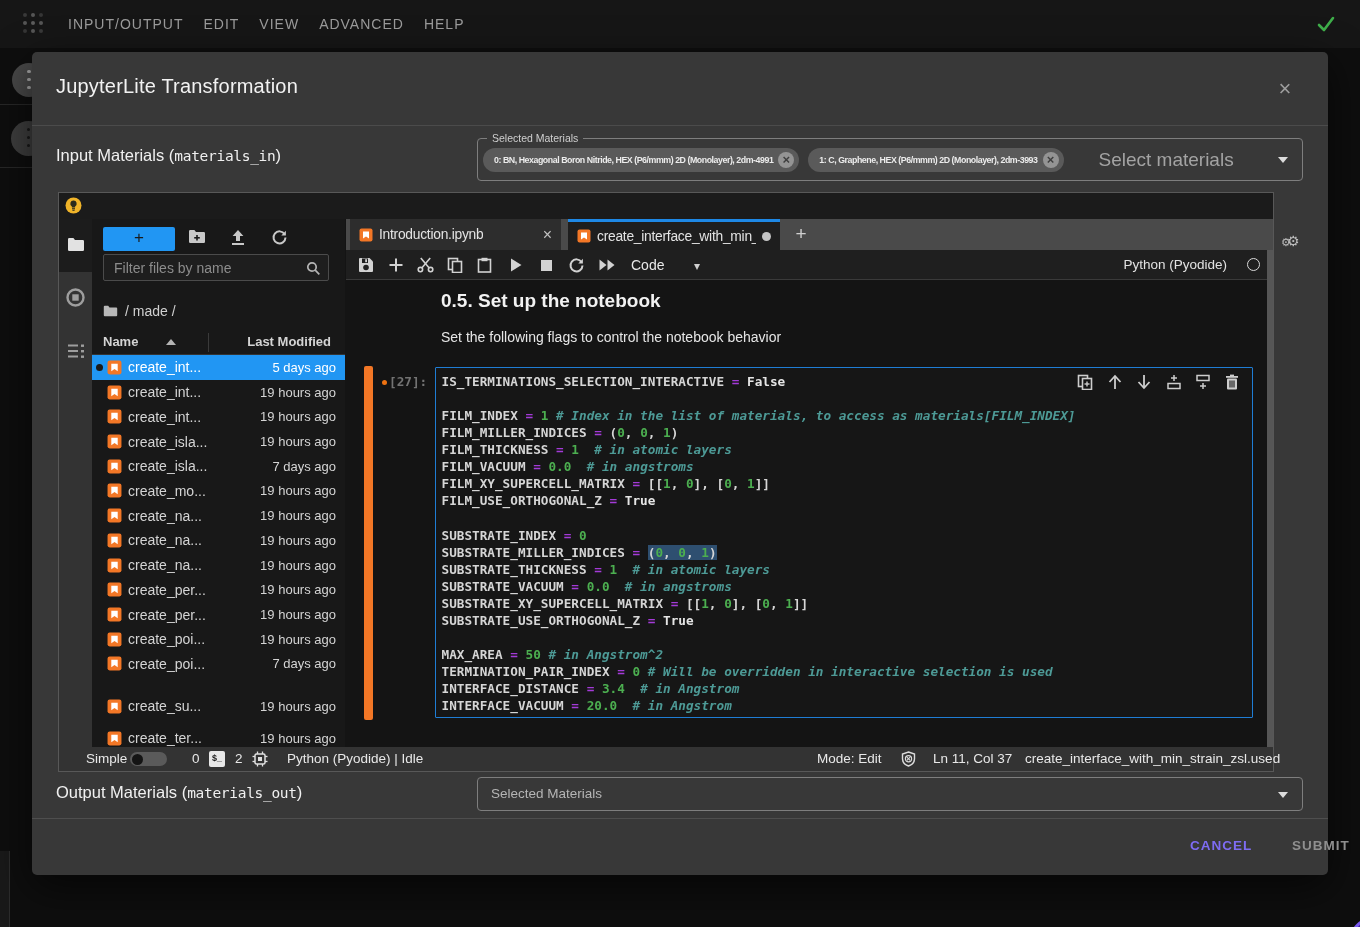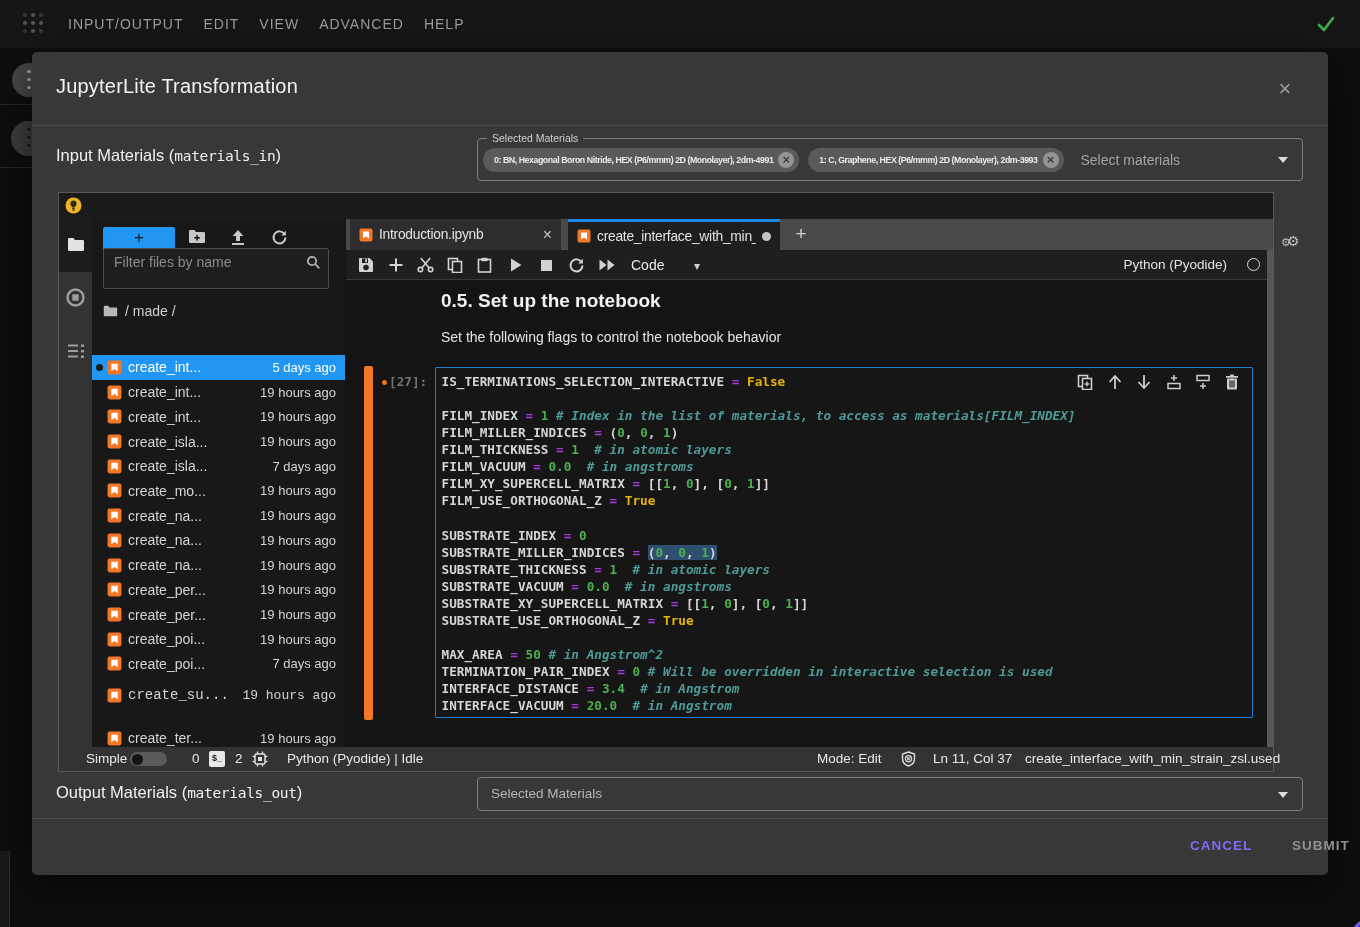--- a/index.html
+++ b/index.html
@@ -34,21 +34,21 @@
   #input-label { left:24px; top:94px; }
   #output-label { left:24px; top:731px; }
 
   .fieldset { position:absolute; border:1px solid #7e7e7e; border-radius:4px; background:transparent; }
   #input-fieldset { left:445px; top:86px; width:826px; height:43px; }
   #input-fieldset .legend { position:absolute; left:9px; top:-7px; background:#383838; padding:0 5px; font-size:10.5px; color:#cfcfcf; }
   #chip-row { position:absolute; left:5px; top:0; width:812px; height:100%; display:flex; align-items:center; gap:9px; }
   .chip { display:flex; align-items:center; height:24px; background:#5a5a5a; border-radius:12px; padding:0 5px 0 11px; white-space:nowrap; }
   .chip-label { color:#ececec; font-size:8.8px; font-weight:bold; letter-spacing:-0.45px; }
   .chip-x { width:16px; height:16px; margin-left:5px; border-radius:50%; background:#949494; color:#3e3e3e; font-size:13px; line-height:15px; text-align:center; font-weight:bold; cursor:pointer; }
-  #select-placeholder { color:#a3a3a3; font-size:14px; margin-left:8px; }
+  #select-placeholder { color:#a3a3a3; font-size:19px; margin-left:26px; }
   .caret-down { position:absolute; width:0; height:0; border-left:5.5px solid transparent; border-right:5.5px solid transparent; border-top:6.5px solid #dcdcdc; }
   #input-caret { right:14px; top:18px; }
 
   #output-fieldset { left:445px; top:725px; width:826px; height:34px; }
   #output-placeholder { position:absolute; left:13px; top:8px; color:#b5b5b5; font-size:13.5px; }
   #output-caret { right:14px; top:14px; }
 
   #footer-divider { position:absolute; left:0; top:766px; width:1296px; height:1px; background:#4e4e4e; }
   .dlg-btn { position:absolute; top:786px; font-size:13.5px; font-weight:bold; letter-spacing:1px; cursor:pointer;margin-left:44px; }
   #btn-cancel { left:1114px; color:#7e6cf3; }
@@ -65,21 +65,21 @@
   .jp-menu-item { color:#d6d6d6; font-size:14px; cursor:pointer;margin-top:48px; }
 
   #jp-body { position:absolute; left:0; top:26px; width:1214px; height:528px; background:#141414; }
   #jp-strip { position:absolute; left:0; top:0; width:33px; height:528px; background:#333333; }
   #jp-strip-active { position:absolute; left:0; top:0; width:33px; height:53px; background:#1c1c1c; }
   .strip-icon { position:absolute; left:7px; width:19px; height:19px; display:flex; align-items:center; justify-content:center; cursor:pointer; }
 
   #jp-browser { position:absolute; left:33px; top:0; width:253px; height:528px; background:#181818; overflow:hidden; }
   #jp-newlauncher { position:absolute; left:11px; top:8px; width:72px; height:24px; background:#2196f3; border-radius:2px; color:#1a1a1a; text-align:center; font-size:17px; line-height:22px; cursor:pointer; }
   .browser-action { position:absolute; top:10px; width:20px; height:20px; cursor:pointer; }
-  #jp-filter { position:absolute; left:11px; top:29px; width:226px; height:41px; background:#1e1e1e; border:1px solid #4b4b4b; border-radius:2px; }
+  #jp-filter { position:absolute; left:11px; top:35px; width:226px; height:27px; background:#1e1e1e; border:1px solid #4b4b4b; border-radius:2px; }
   #jp-filter-text { position:absolute; left:10px; top:5px; font-size:14px; color:#8c8c8c; }
   #jp-breadcrumb { position:absolute; left:11px; top:84px; height:16px; display:flex; align-items:center; gap:7px; }
   #jp-breadcrumb-text { color:#d0d0d0; font-size:14px; }
   #jp-listhead { position:absolute; left:0; top:111px; width:253px; height:25px; border-bottom:1px solid #333; }
   #jp-listhead .vdiv { position:absolute; left:116px; top:3px; width:1px; height:19px; background:#3a3a3a; }
   #col-name { position:absolute; left:11px; top:4px; color:#d4d4d4; font-size:13px; font-weight:bold; }
   #col-sort { position:absolute; left:74px; top:9px; width:0; height:0; border-left:5px solid transparent; border-right:5px solid transparent; border-bottom:6px solid #b5b5b5; }
   #col-modified { position:absolute; right:14px; top:4px; color:#d4d4d4; font-size:13px; font-weight:bold; }
   #jp-files { position:absolute; left:0; top:136px; width:253px; height:392px; }
   .file-row { position:absolute; left:0; width:253px; height:24.7px; display:flex; align-items:center; cursor:pointer; }
@@ -115,21 +115,21 @@
   #nb-subheading { position:absolute; left:95px; top:49px; color:#e6e6e6; font-size:14px; }
 
   #cell-collapser { position:absolute; left:18px; top:86px; width:8.5px; height:354px; background:#f37726; border-radius:2px; cursor:pointer; }
   #cell-prompt { position:absolute; left:43px; top:94px; color:#737373; font-size:12.7px; font-weight:bold; }
   #cell-prompt-dot { position:absolute; left:36px; top:99.5px; width:5px; height:5px; border-radius:50%; background:#ee7211; }
   #cell-editor { position:absolute; left:89px; top:87px; width:818px; height:351px; background:#161616; border:1.5px solid #1f7dd4; border-radius:1px; overflow:hidden; }
   #code { position:absolute; left:5.5px; top:5px; font-size:12.7px; font-weight:bold; line-height:17.06px; white-space:pre; }
   .tok-v { color:#d6d6d6; }
   .tok-o { color:#a43ad8; }
   .tok-n { color:#4caf50; }
-  .tok-k { color:#eab308; }
+  .tok-k { color:#e5e5e5; }
   .tok-c { color:#4d9a96; font-style:italic; }
   .tok-sel { background:#2e4f70; }
   #cell-toolbar { position:absolute; left:731px; top:94px; display:flex; gap:13.5px; }
   .cell-tb-icon { width:16px; height:16px; color:#cdcdcd; cursor:pointer; }
 
   
   #jp-statusbar { position:absolute; left:0; top:554px; width:1214px; height:24px; background:#333333; color:#e8e8e8; font-size:13.5px; }
   #sb-simple { position:absolute; left:27px; top:4px; }
   #sb-toggle { position:absolute; left:71px; top:5px; width:37px; height:14px; background:#5a5a5a; border-radius:8px; cursor:pointer; }
   #sb-toggle i { position:absolute; left:2px; top:1.5px; width:11px; height:11px; background:#141414; border-radius:50%; }
@@ -298,20 +298,26 @@
                 <circle cx="6" cy="6" r="4.2" fill="none" stroke="#b5b5b5" stroke-width="1.7"></circle>
                 <line x1="9.2" y1="9.2" x2="13.3" y2="13.3" stroke="#b5b5b5" stroke-width="1.7"></line>
               </svg>
           </div>
           <div id="jp-breadcrumb">
             <svg width="15" height="12" viewBox="0 0 15 12">
                 <path d="M0.8 1.8 Q0.8 0.8 1.8 0.8 L5.2 0.8 L6.5 2.4 L13.2 2.4 Q14.2 2.4 14.2 3.4 L14.2 10.2 Q14.2 11.2 13.2 11.2 L1.8 11.2 Q0.8 11.2 0.8 10.2 Z" fill="#b8b8b8"></path>
               </svg>
             <span id="jp-breadcrumb-text">/ made /</span>
           </div>
+          <div id="jp-listhead">
+            <span id="col-name">Name</span>
+            <span id="col-sort"></span>
+            <span class="vdiv"></span>
+            <span id="col-modified">Last Modified</span>
+          </div>
           <div id="jp-files">
               <div class="file-row selected" style="top: 0px;">
                 <span class="file-dot"></span>
                 <svg class="file-icon" viewBox="0 0 14 14">
                   <rect x="0.5" y="0.5" width="13" height="13" rx="2" fill="#f37726"></rect>
                   <path d="M4 3.5 L10 3.5 L10 10.5 L7 8.4 L4 10.5 Z" fill="#ffffff"></path>
                 </svg>
                 <span class="file-name">create_int...</span>
                 <span class="file-date">5 days ago</span>
               </div>
@@ -404,21 +410,21 @@
                 <span class="file-date">19 hours ago</span>
               </div>
               <div class="file-row" style="top: 296.64px;">
                 <svg class="file-icon" viewBox="0 0 14 14">
                   <rect x="0.5" y="0.5" width="13" height="13" rx="2" fill="#f37726"></rect>
                   <path d="M4 3.5 L10 3.5 L10 10.5 L7 8.4 L4 10.5 Z" fill="#ffffff"></path>
                 </svg>
                 <span class="file-name">create_poi...</span>
                 <span class="file-date">7 days ago</span>
               </div>
-              <div class="file-row" style="top: 328px; font-family: Liberation Mono, monospace;">
+              <div class="file-row" style="top: 339px;">
                 <svg class="file-icon" viewBox="0 0 14 14">
                   <rect x="0.5" y="0.5" width="13" height="13" rx="2" fill="#f37726"></rect>
                   <path d="M4 3.5 L10 3.5 L10 10.5 L7 8.4 L4 10.5 Z" fill="#ffffff"></path>
                 </svg>
                 <span class="file-name">create_su...</span>
                 <span class="file-date">19 hours ago</span>
               </div>
               <div class="file-row" style="top: 370.8px;">
                 <svg class="file-icon" viewBox="0 0 14 14">
                   <rect x="0.5" y="0.5" width="13" height="13" rx="2" fill="#f37726"></rect>

